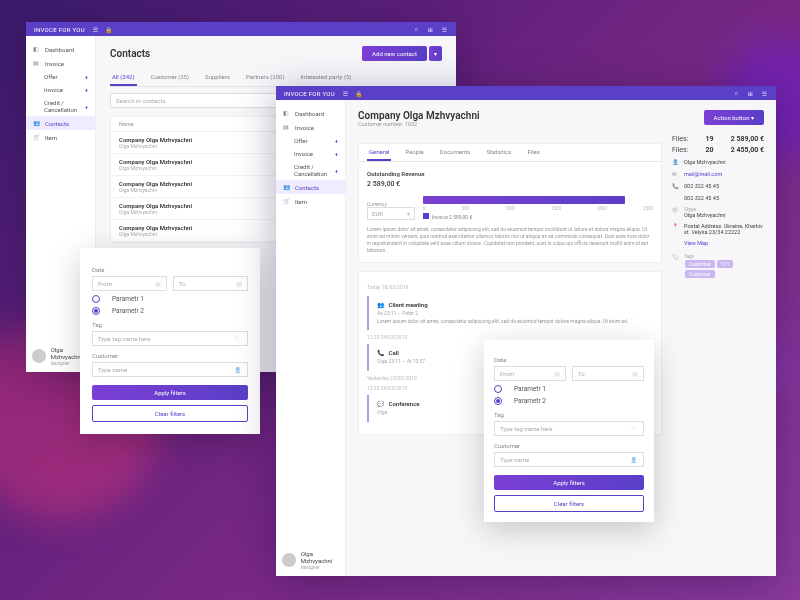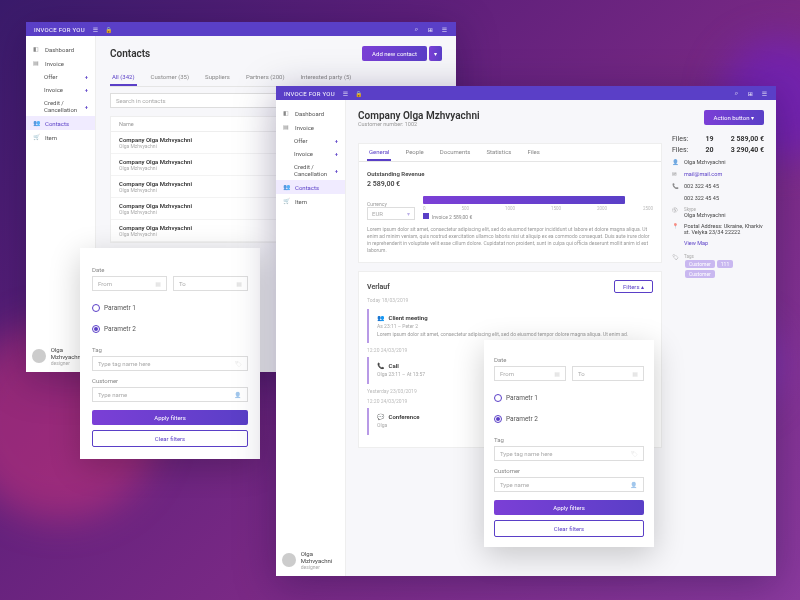--- a/index.html
+++ b/index.html
@@ -31,21 +31,21 @@
 .trow{display:flex;padding:4px 8px;font-size:6px;border-bottom:1px solid #f3f3f3;align-items:center}
 .trow .nm{font-weight:600;color:#333}
 .trow .sub2{font-size:5px;color:#aaa}
 .c1{flex:2}
 .c2{flex:1;text-align:right;color:#666}
 .filter{position:absolute;background:#fff;box-shadow:0 8px 30px rgba(0,0,0,.2);padding:12px;font-size:6.5px;color:#555;width:180px}
 .lbl{color:#888;font-size:6px;margin-bottom:3px;margin-top:6px}
 .inp{border:1px solid #ddd;padding:3px 5px;font-size:6px;width:100%;color:#aaa;background:#fff;display:flex;align-items:center}
 .inp .ic2{margin-left:auto;opacity:.4}
 .row2{display:flex;gap:6px}
-.radio{display:flex;align-items:center;gap:4px;margin:13px 0}
+.radio{display:flex;align-items:center;gap:12px;margin:4px 0}
 .rdot{width:8px;height:8px;border:1px solid #5a3fc7;border-radius:50%;display:inline-block}
 .rdot.on::after{content:"";display:block;width:4px;height:4px;background:#5a3fc7;border-radius:50%;margin:1px}
 .bfull{width:100%;text-align:center;margin-top:8px}
 
 .pB{left:276px;top:86px;width:500px;height:490px}
 .pB .main{padding:10px 12px}
 .stat{display:flex;justify-content:space-between;margin-bottom:3px}
 .stat b{color:#333}
 .info{display:flex;align-items:flex-start;gap:5px;margin:5px 0;font-size:5.5px}
 .info .ico{width:7px;height:7px;opacity:.6;flex-shrink:0}
@@ -304,25 +304,20 @@
                     <span>2500</span>
                   </div>
         <div style="font-size:5px;color:#888;margin-top:2px"><span style="display:inline-block;width:6px;height:6px;background:#5a3fc7;margin-right:3px"></span><span>Invoice</span> <span>2 589,00 €</span></div>
        </div>
       </div>
       <div class="lorem">Lorem ipsum dolor sit amet, consectetur adipiscing elit, sed do eiusmod tempor incididunt ut labore et dolore magna aliqua. Ut enim ad minim veniam, quis nostrud exercitation ullamco laboris nisi ut aliquip ex ea commodo consequat. Duis aute irure dolor in reprehenderit in voluptate velit esse cillum dolore. Cupidatat non proident, sunt in culpa qui officia deserunt mollit anim id est laborum.</div>
      </div>
     </div>
 
     <div class="card">
-     <div style="display:flex;align-items:center">
-      <div style="font-size:7px;font-weight:600">Verlauf</div>
-      <div style="flex:1"></div>
-      <button class="btn outl" style="padding:2px 8px"><span>Filters</span> ▴</button>
-     </div>
      <div class="tldt">Today 18/03/2019</div>
      <div class="tl">
       <div class="tlitem">
        <div class="h">
                   <span>👥</span>
                   <span>Client meeting</span>
                 </div>
        <div class="d">As 23:11 – Peter 2</div>
        <div class="tx">Lorem ipsum dolor sit amet, consectetur adipiscing elit, sed do eiusmod tempor dolore magna aliqua. Ut enim ad.</div>
       </div>
@@ -349,21 +344,21 @@
 
    <div style="width:92px">
     <div class="stat">
             <span>Files:</span>
             <b>19</b>
             <b>2 589,00 €</b>
           </div>
     <div class="stat">
             <span>Files:</span>
             <b>20</b>
-            <b>3 290,40 €</b>
+            <b>2 455,00 €</b>
           </div>
     <div class="info">
             <span class="ico">👤</span>
             <span>Olga Mzhvyachni</span>
           </div>
     <div class="info">
             <span class="ico">✉</span>
             <span style="color:#5a3fc7">mail@mail.com</span>
           </div>
     <div class="info">

